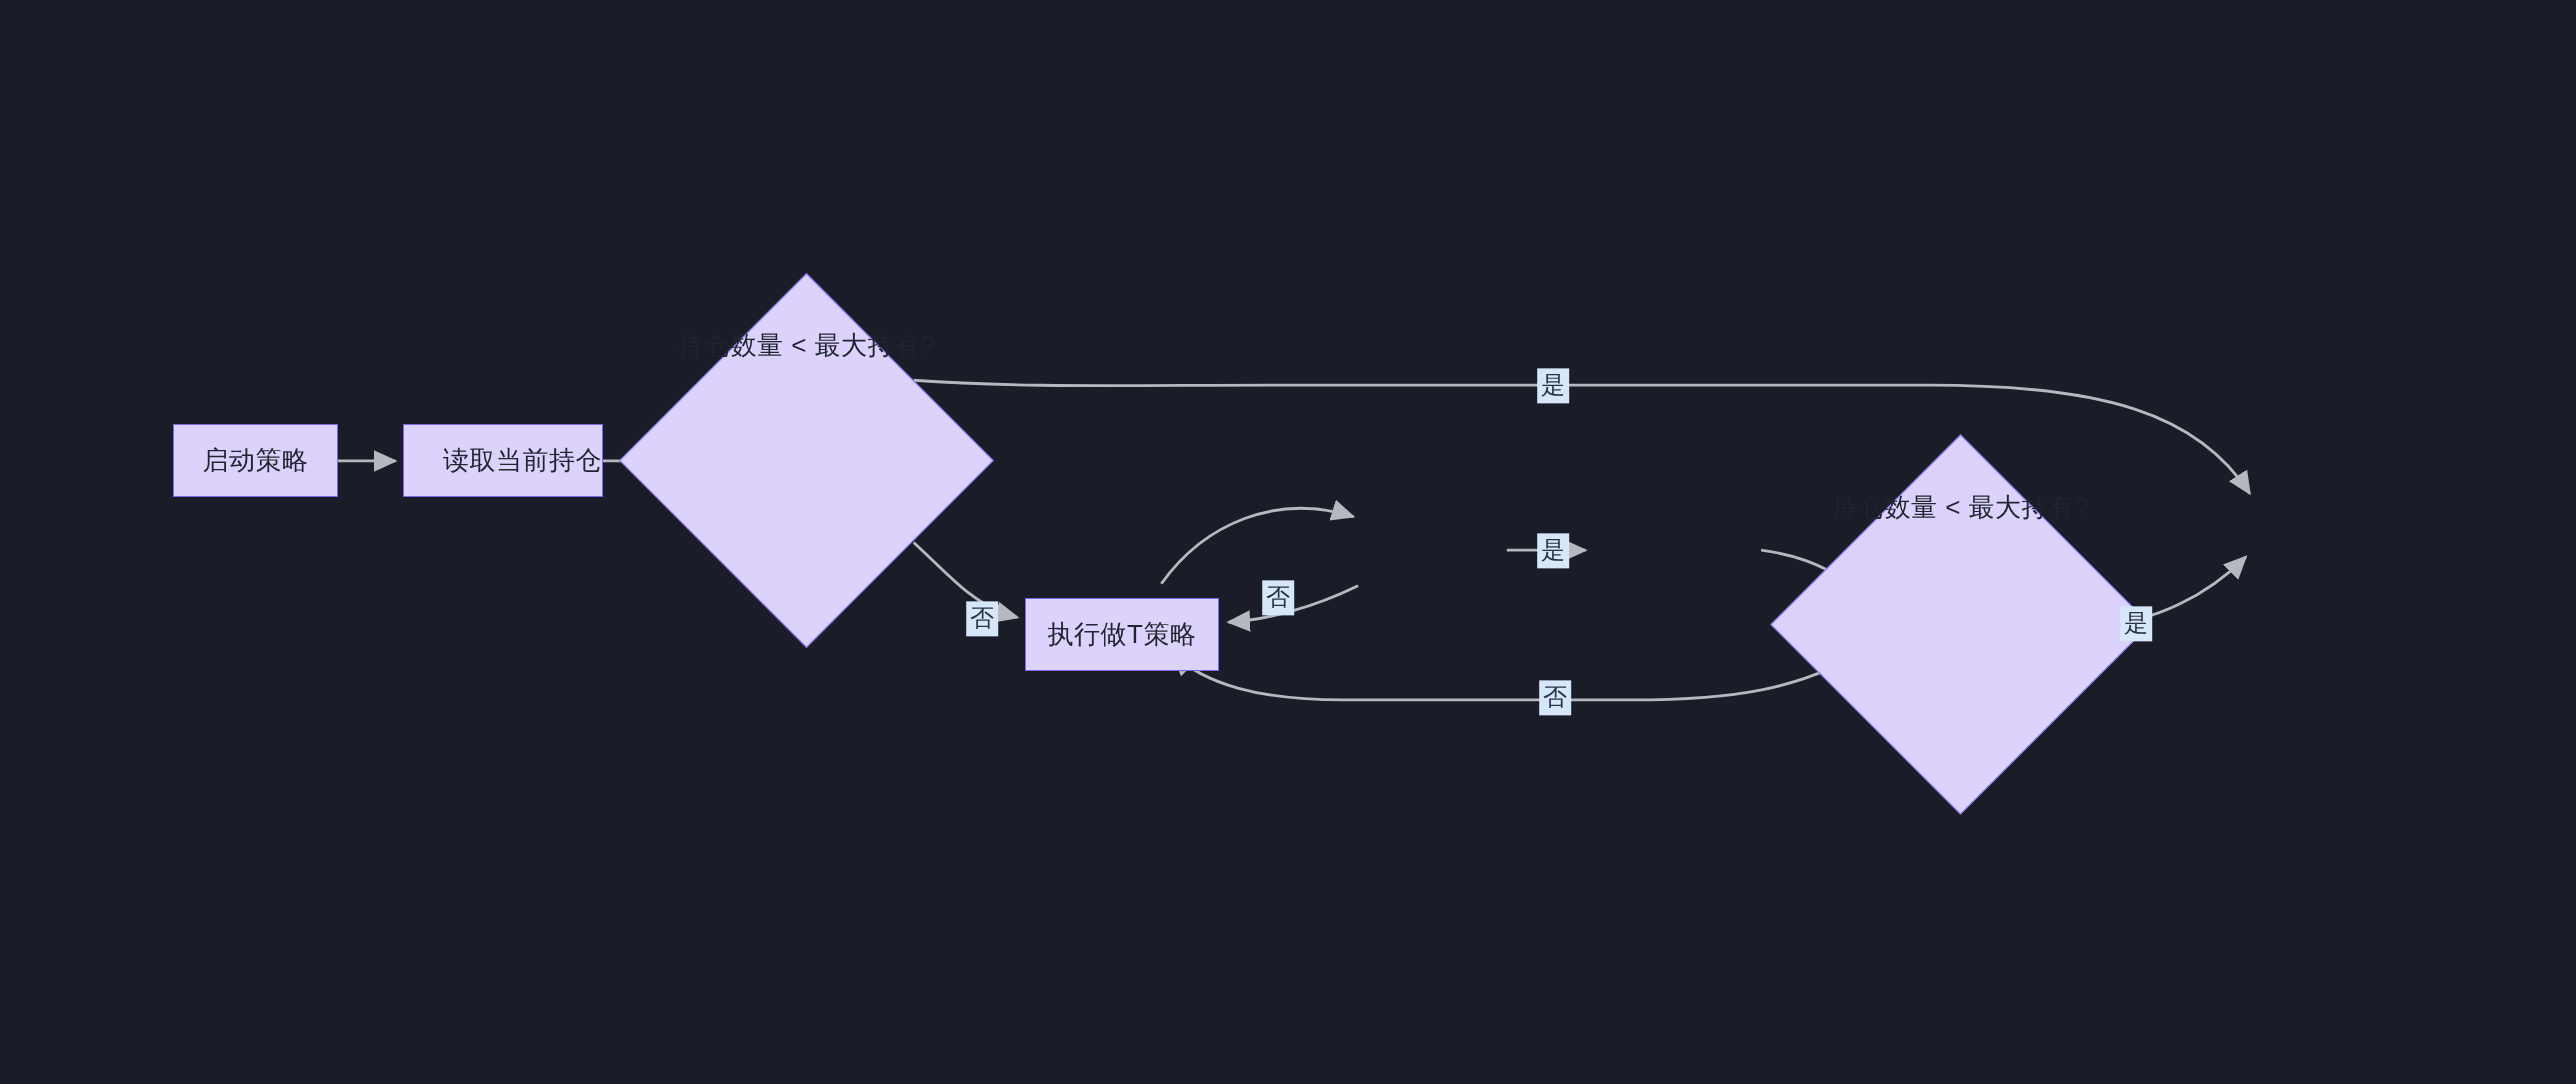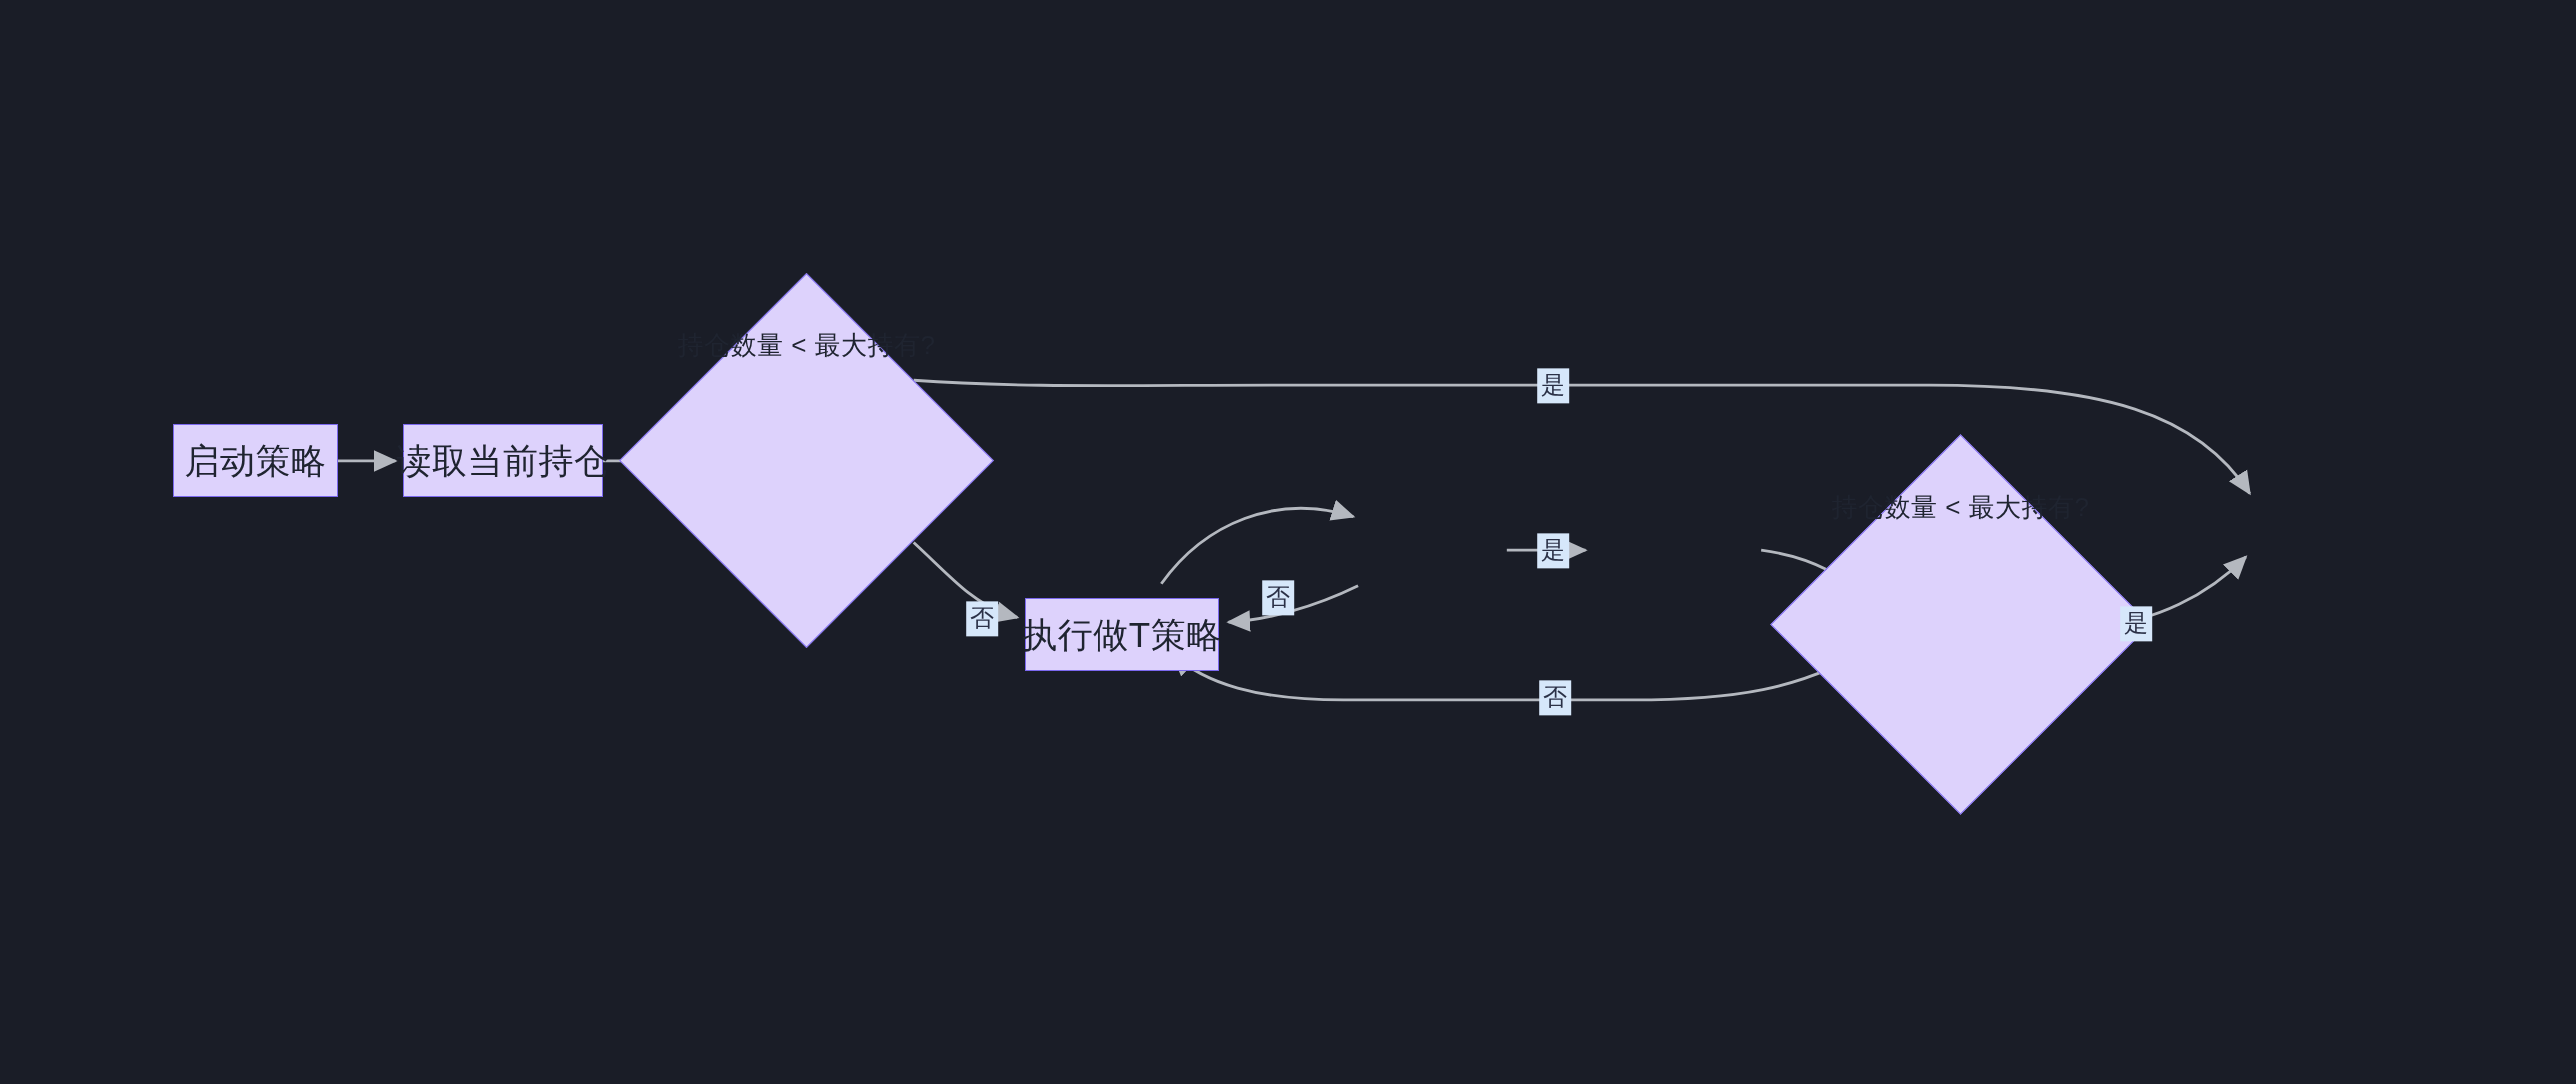--- a/index.html
+++ b/index.html
@@ -31,21 +31,21 @@
     stroke: #B4B8BF;
     stroke-width: 3;
   }
   .node {
     position: absolute;
     display: flex;
     align-items: center;
     justify-content: center;
     box-sizing: border-box;
     color: #1F2430;
-    font-size: 35px;
+    font-size: 26px;
     line-height: 1.25;
     letter-spacing: 0.5px;
     white-space: nowrap;
   }
   .node-rect {
     background: #DDD2FC;
     border: 1.9px solid #7B68EE;
   }
   .node-diamond-wrap {
     position: absolute;
@@ -114,21 +114,21 @@
 
     <path class="edge-path" marker-end="url(#arrow)" d="M 2188,651 C 2245,648 2300,620 2340,580"></path>
 
     <path class="edge-path" marker-end="url(#arrow)" d="M 1955,670 C 1880,720 1800,729 1700,729 L 1400,729 C 1310,729 1255,712 1222,681"></path>
   </svg>
 
   <div class="node node-rect" style="left:173px; top:424px; width:165px; height:73px;">
     <span>启动策略</span>
   </div>
 
-  <div class="node node-rect" style="left:403px; top:424px; width:200px; height:73px;">
+  <div class="node node-rect" style="left:403px; top:424px; width:200px; height:73px;justify-content:flex-end;">
     <span>读取当前持仓</span>
   </div>
 
   <div class="node node-rect" style="left:1025px; top:582px; width:194px; height:73px;margin-top:16px;">
     <span>执行做T策略</span>
   </div>
 
 
 
   <div class="node-diamond-wrap" style="left:674px; top:328px; width:265px; height:265px;">

